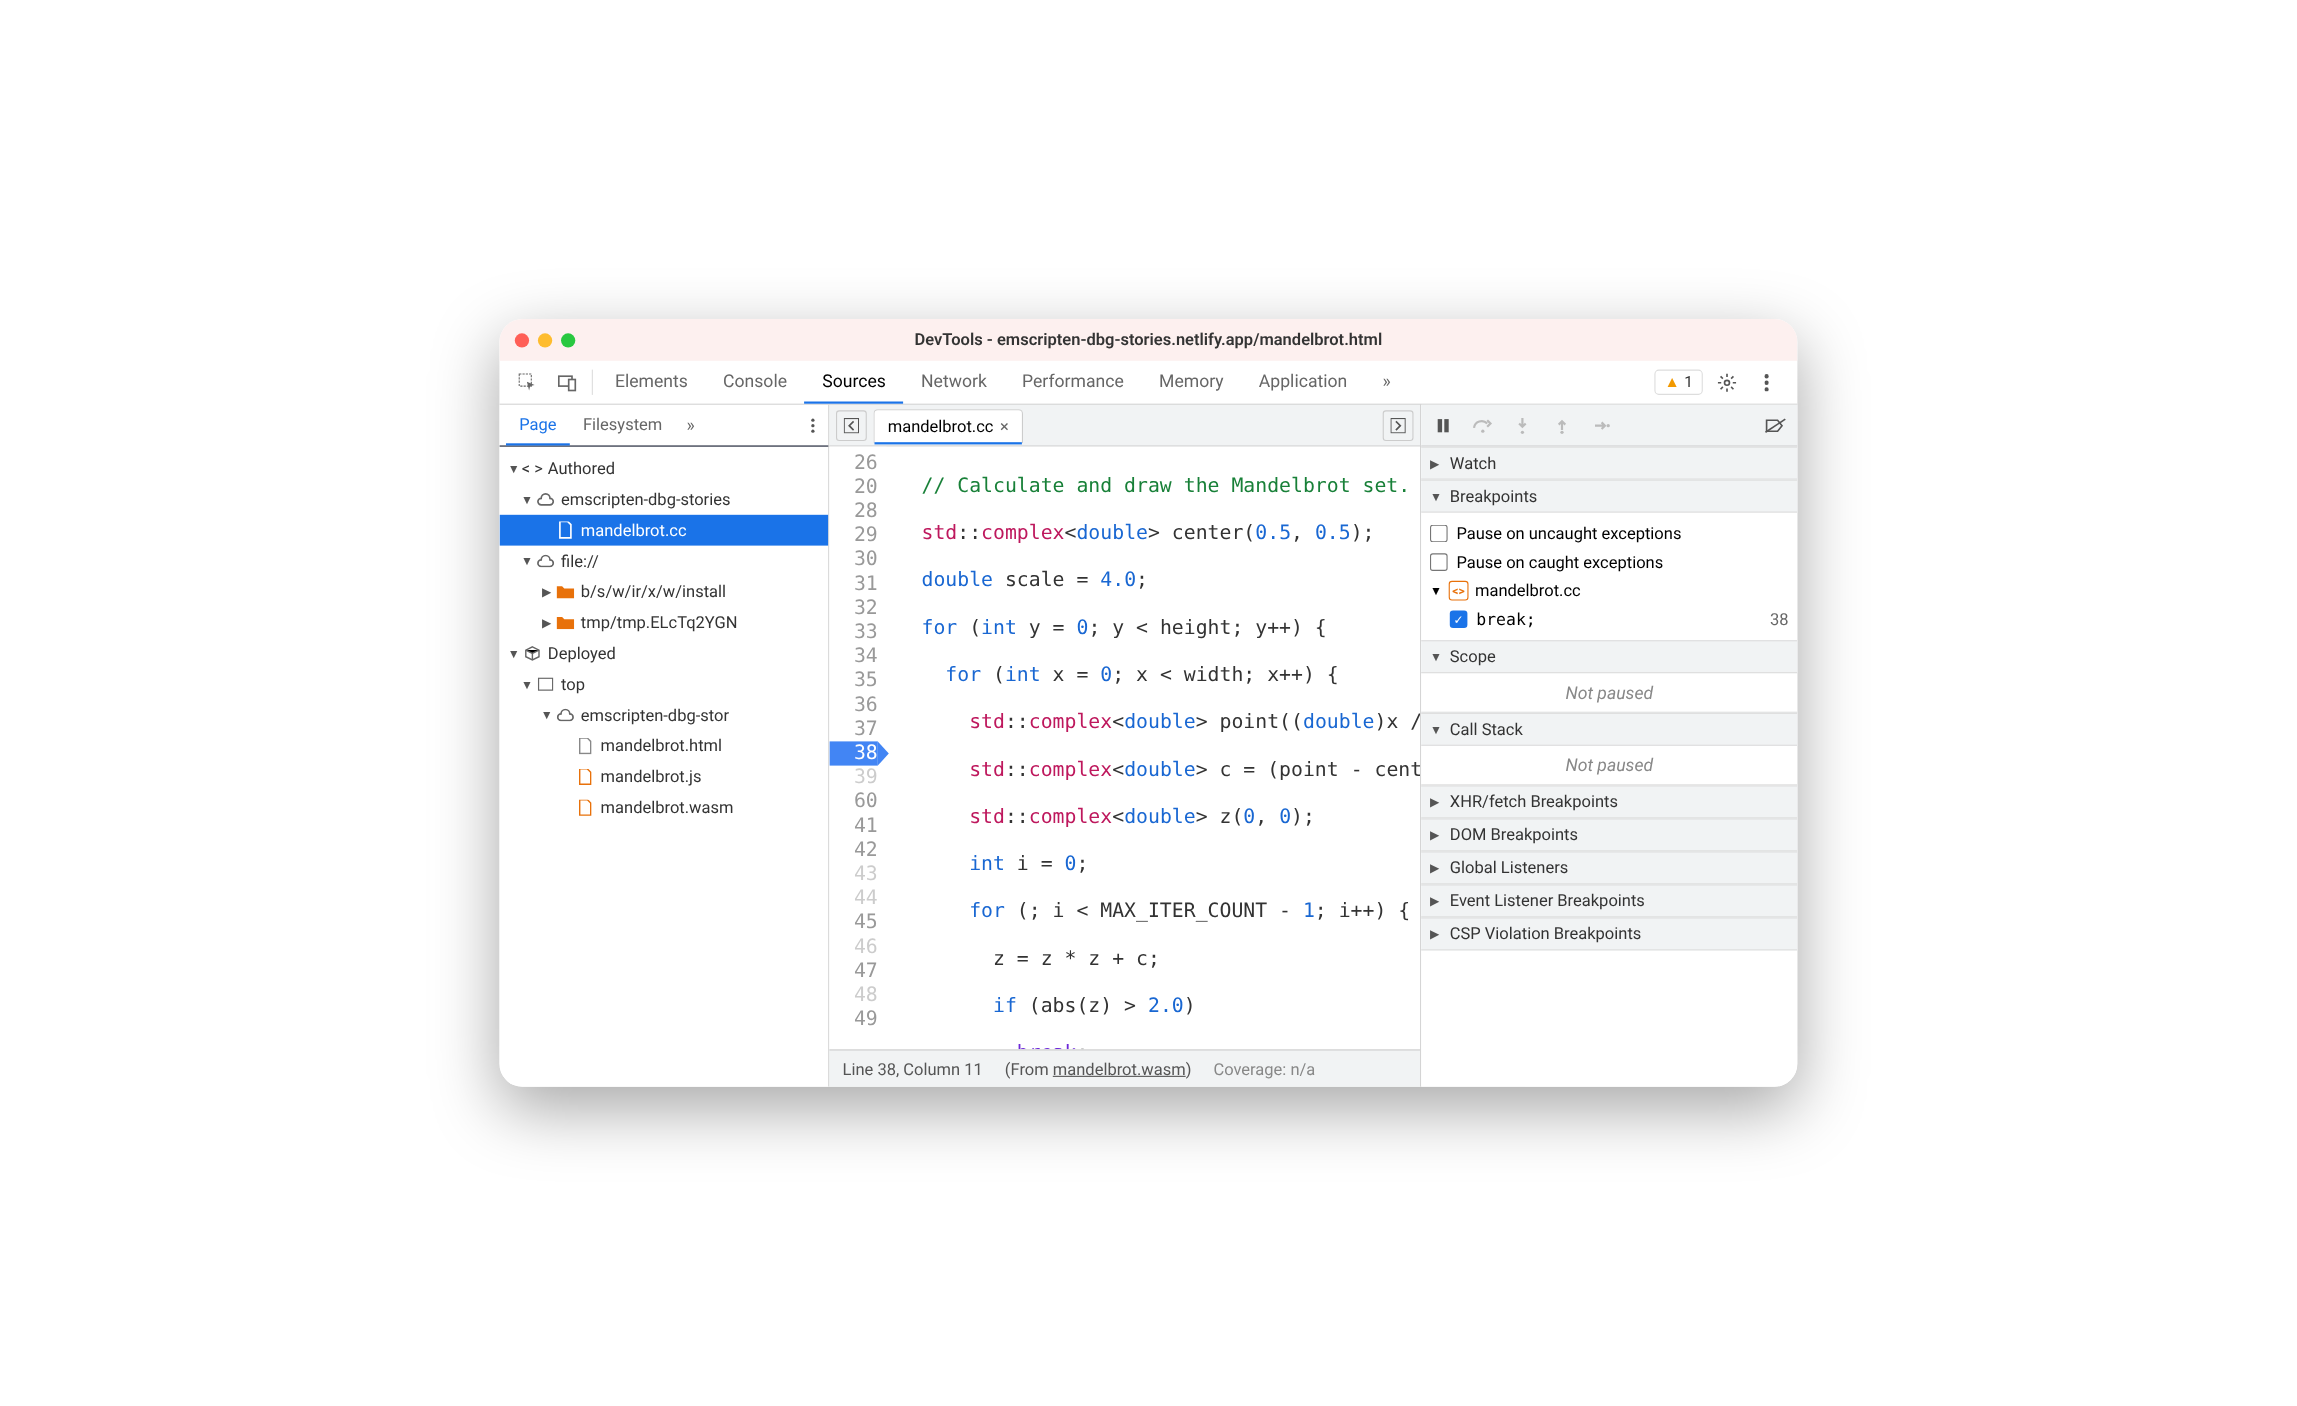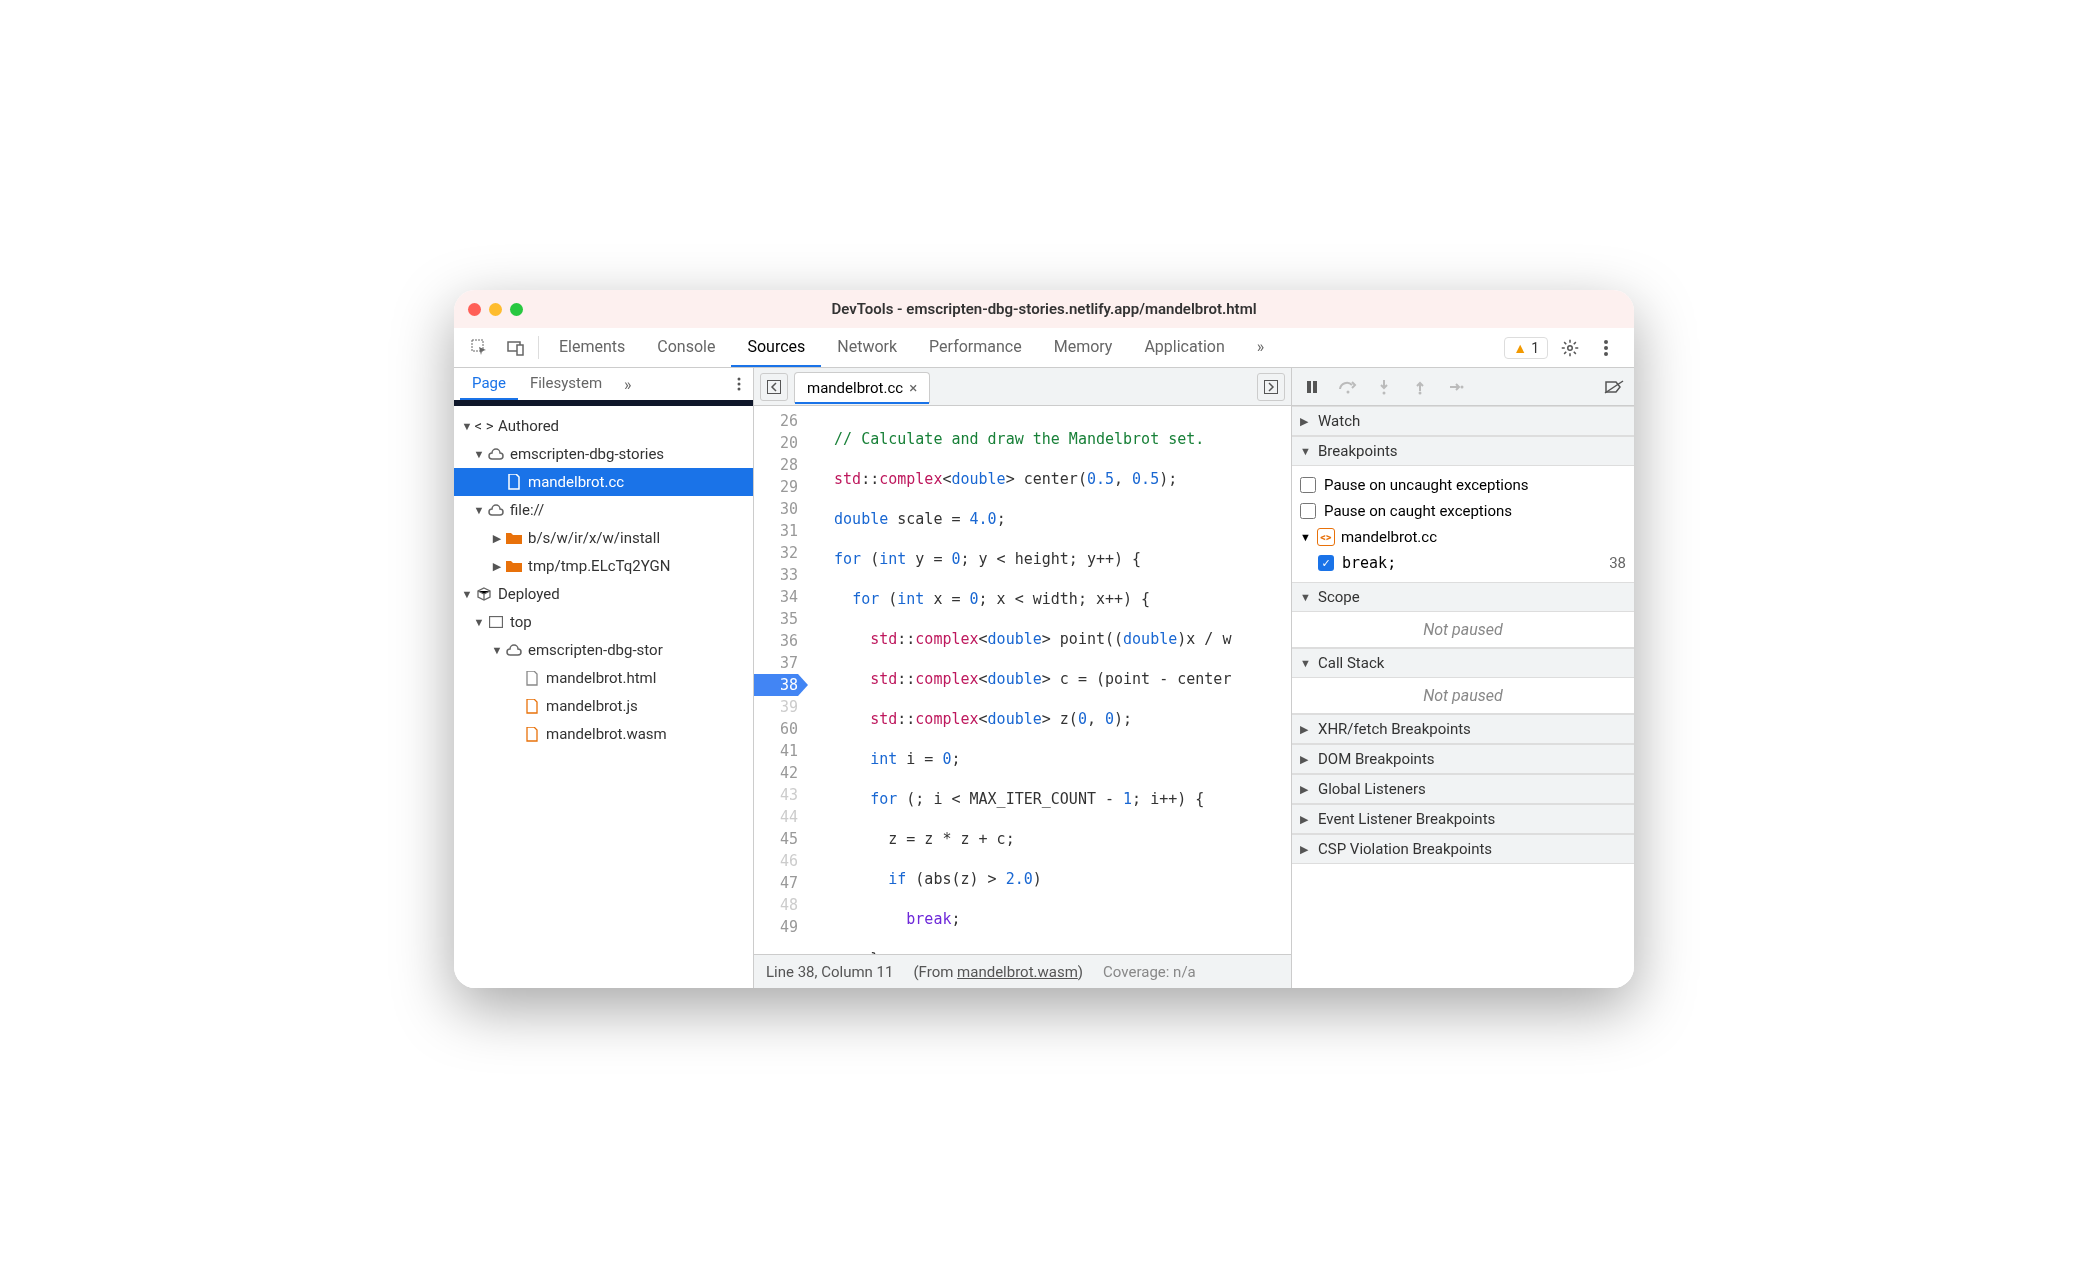--- a/index.html
+++ b/index.html
@@ -90,21 +90,21 @@
 
 .sidebar {
   width: 300px;
   border-right: 1px solid #ccc;
   display: flex;
   flex-direction: column;
   background: #fff;
 }
 .sub-tabs {
   height: 38px;
-  border-bottom: 6px solid #0f172a;
+  border-bottom: 1px solid #0f172a;
   display: flex;
   align-items: stretch;
   padding: 0 6px;
 }
 .sub-tab {
   padding: 0 12px;
   display: flex;
   align-items: center;
   font-size: 15px;
   color: #666;
@@ -161,21 +161,21 @@
   top:1px;
 }
 .file-tab .close { color:#666; cursor:pointer; }
 .file-tab-underline { position:absolute; bottom:-1px; left:0; right:0; height:2px; background:#1a73e8; }
 .ed-right-toggle { margin-left:auto; }
 .code-area {
   flex:1;
   display:flex;
   overflow:hidden;
   font-family: "SF Mono", Menlo, Consolas, monospace;
-  font-size: 15px;
+  font-size: 18px;
   background:#fff;
   justify-content:space-between;
 }
 .gutter {
   width: 52px;
   text-align: right;
   color: #999;
   padding: 4px 8px 4px 0;
   user-select:none;
   background:#fff;

